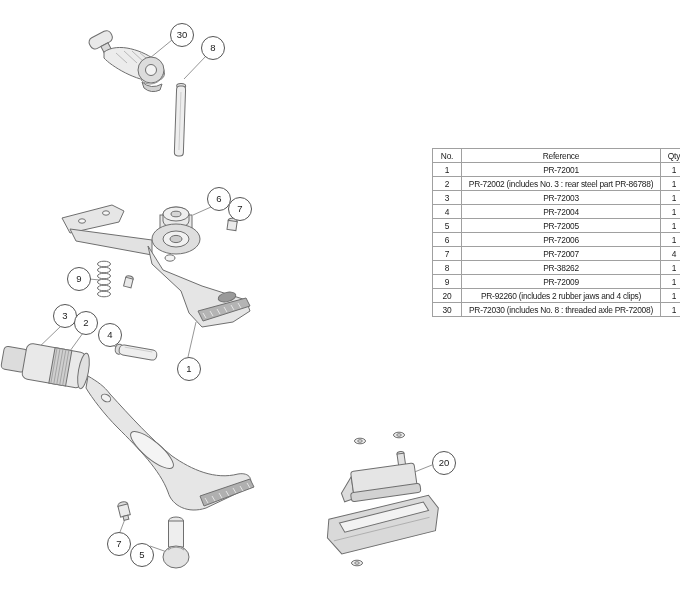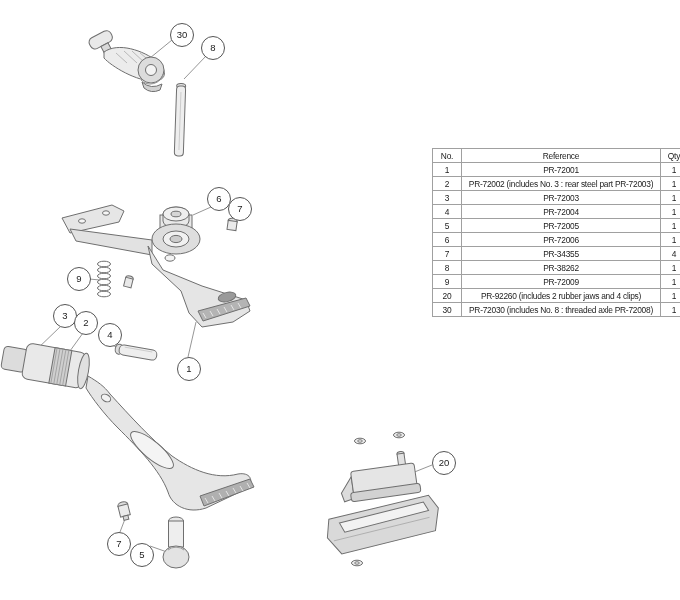--- a/index.html
+++ b/index.html
@@ -192,21 +192,21 @@
       </tr>
     </thead>
     <tbody>
       <tr>
         <td class="col-no">1</td>
         <td class="col-ref">PR-72001</td>
         <td class="col-qty">1</td>
       </tr>
       <tr>
         <td class="col-no">2</td>
-        <td class="col-ref">PR-72002 (includes No. 3 : rear steel part PR-72003)</td>
+        <td class="col-ref">PR-72002 (includes No. 3 : rear steel part PR-86788)</td>
         <td class="col-qty">1</td>
       </tr>
       <tr>
         <td class="col-no">3</td>
         <td class="col-ref">PR-72003</td>
         <td class="col-qty">1</td>
       </tr>
       <tr>
         <td class="col-no">4</td>
         <td class="col-ref">PR-72004</td>
@@ -217,21 +217,21 @@
         <td class="col-ref">PR-72005</td>
         <td class="col-qty">1</td>
       </tr>
       <tr>
         <td class="col-no">6</td>
         <td class="col-ref">PR-72006</td>
         <td class="col-qty">1</td>
       </tr>
       <tr>
         <td class="col-no">7</td>
-        <td class="col-ref">PR-34355</td>
+        <td class="col-ref">PR-72007</td>
         <td class="col-qty">4</td>
       </tr>
       <tr>
         <td class="col-no">8</td>
         <td class="col-ref">PR-38262</td>
         <td class="col-qty">1</td>
       </tr>
       <tr>
         <td class="col-no">9</td>
         <td class="col-ref">PR-72009</td>

